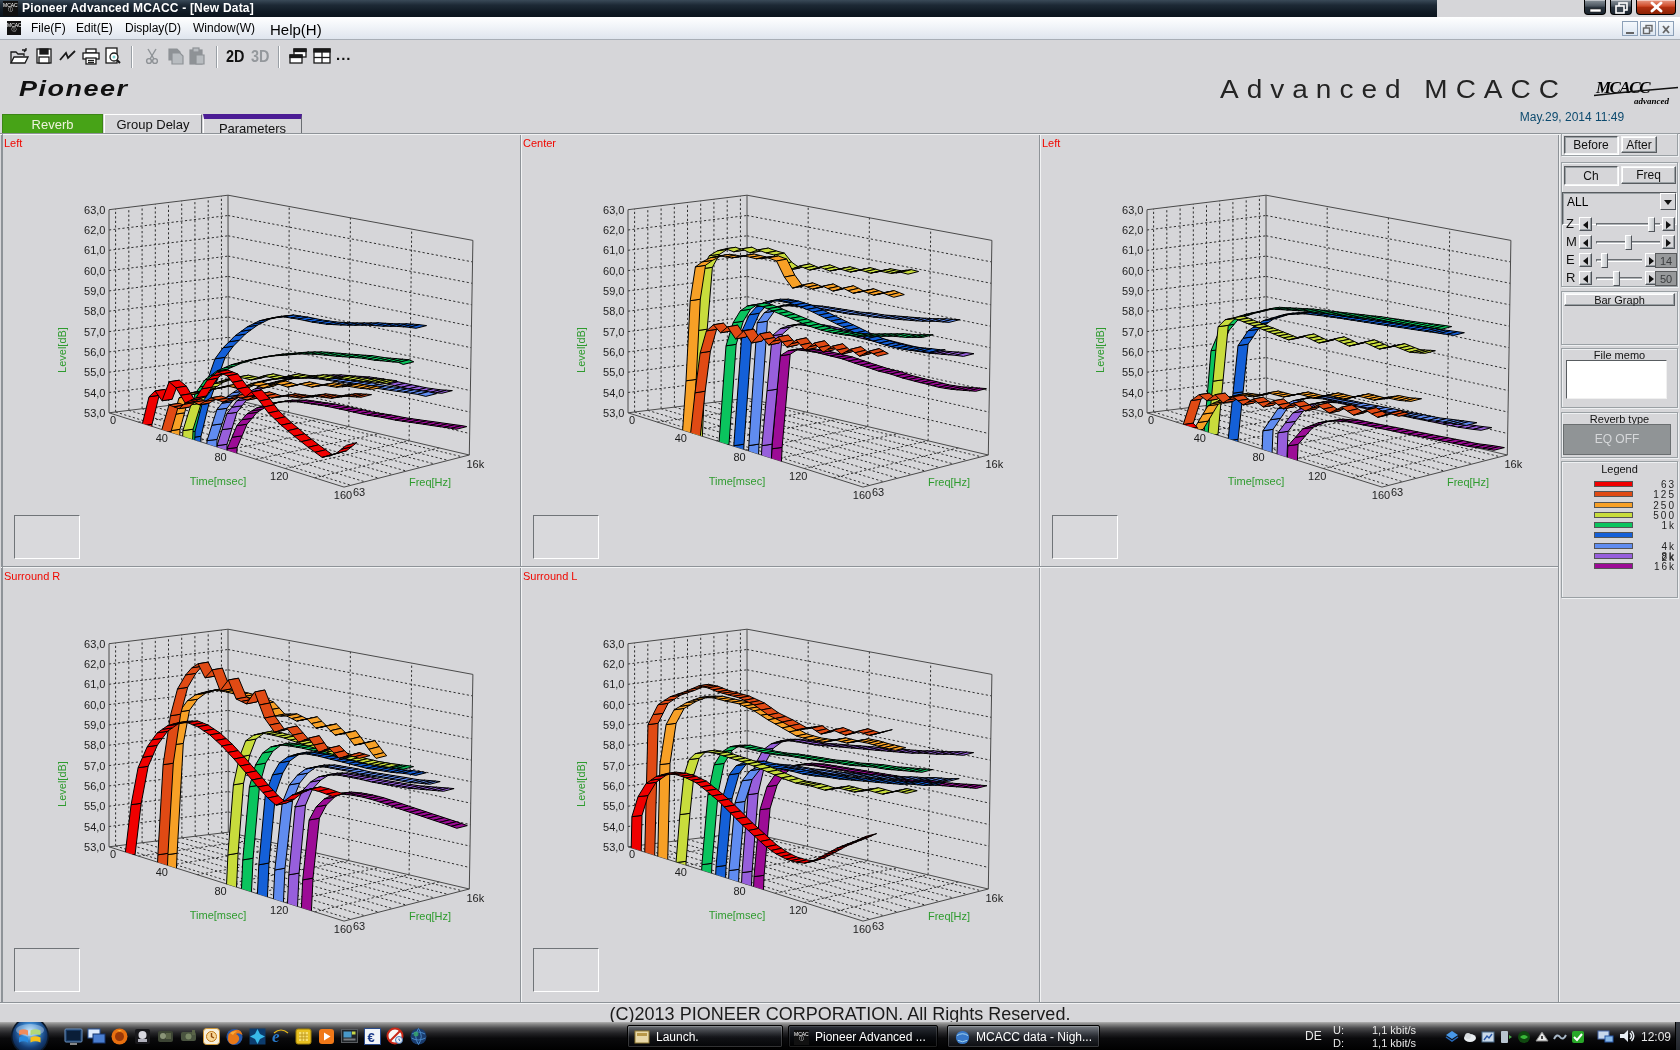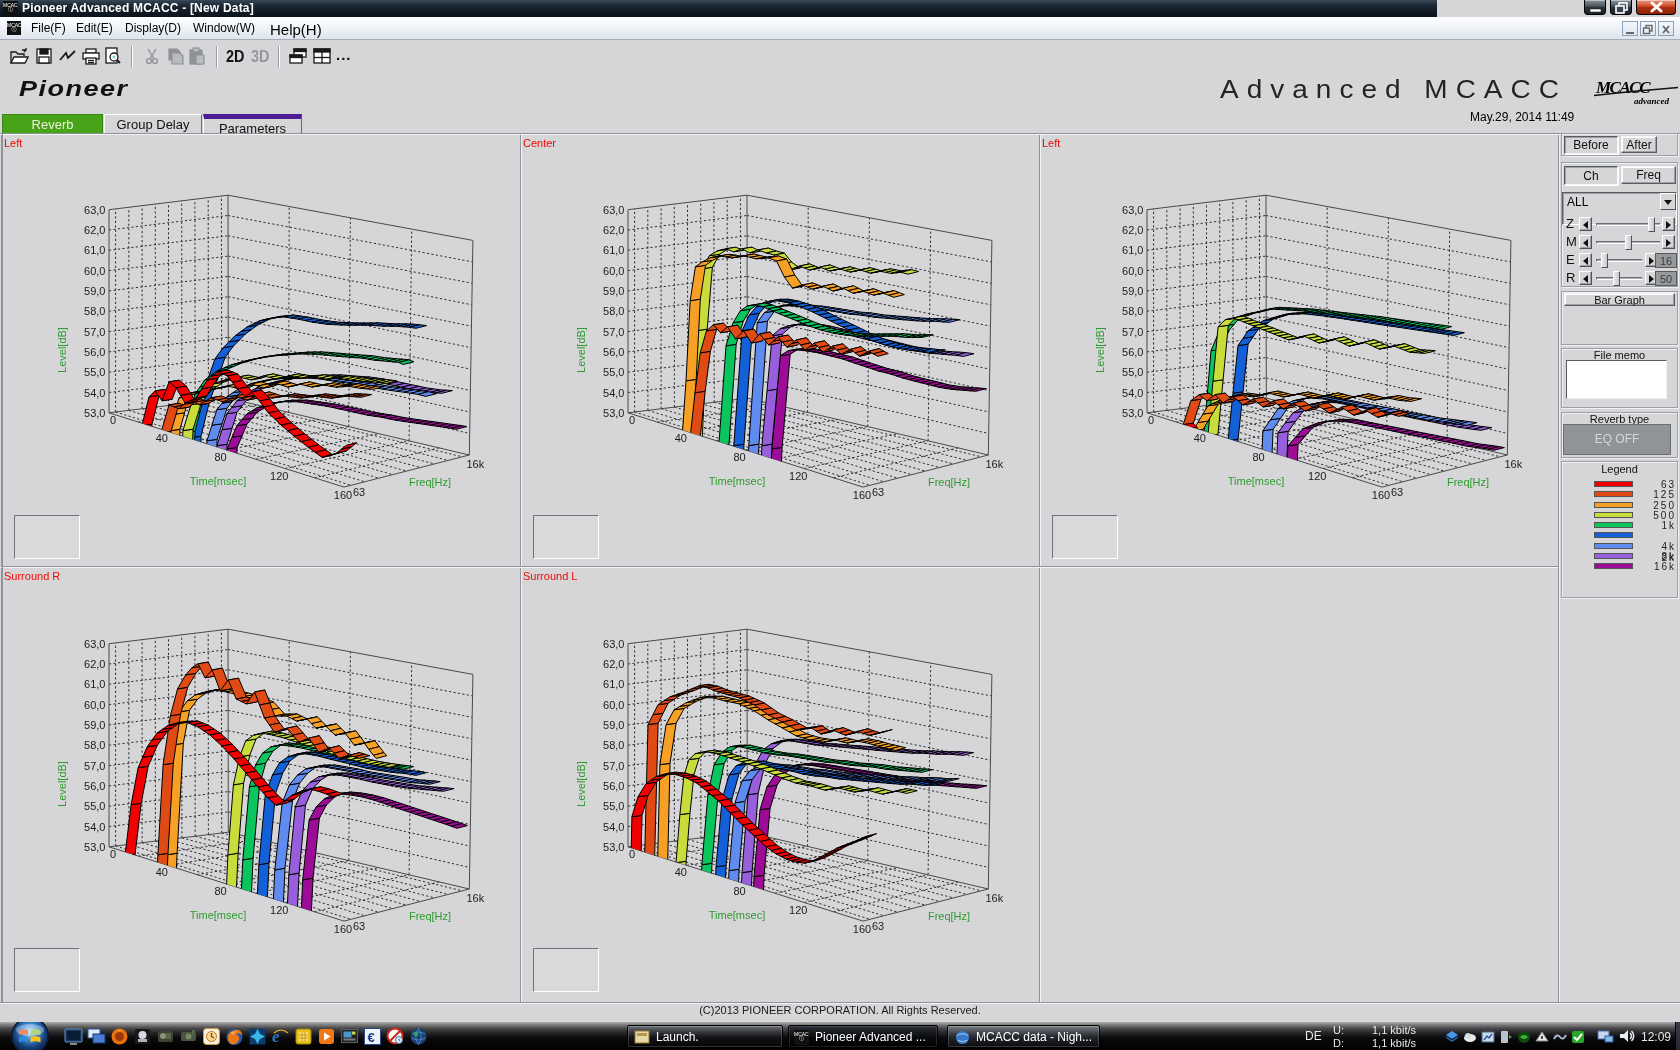--- a/index.html
+++ b/index.html
@@ -34,21 +34,21 @@
 .strack{position:absolute;height:3px;background:#aeb2b6;border-top:1px solid #6a6e72;border-left:1px solid #6a6e72;border-bottom:1px solid #fff}
 .sthumb{position:absolute;width:7px;height:15px;background:linear-gradient(90deg,#e8eaec,#c6c9cc);border-top:1px solid #fff;border-left:1px solid #fff;border-right:1px solid #50545a;border-bottom:1px solid #50545a}
 .valbox{position:absolute;width:22px;height:15px;background:#97999b;border:1px solid #585a5c;font-size:11px;color:#3a3c3e;text-align:center;line-height:14px}
 .sidelbl{position:absolute;font-size:11px;color:#111;text-align:center}
 
 #taskbar{left:0;top:1022px;width:1680px;height:28px;background:linear-gradient(180deg,#b2b2b2 0%,#8a8a8a 7%,#4a4a4c 22%,#232326 40%,#0a0a0c 58%,#000 100%)}
 .taskbtn{position:absolute;top:1025px;height:23px;border:1px solid #000;border-radius:2px;background:linear-gradient(180deg,rgba(130,140,150,.35),rgba(40,45,55,.25) 50%,rgba(10,12,16,.3));box-shadow:inset 0 0 0 1px rgba(255,255,255,.18);color:#fff;font-size:12px}
 .traytxt{position:absolute;color:#e8e8e8;font-size:11px}
 
 #copybar{left:0;top:1002px;width:1680px;height:20px;background:#d6d6d9;border-top:1px solid #8e9398;box-shadow:inset 0 1px 0 #f2f3f4}
-#copybar div{text-align:center;font-size:11px;color:#1a1a1a;padding-top:1px}
+#copybar div{text-align:center;font-size:18px;color:#1a1a1a;padding-top:1px}
 </style></head><body>
 
 <div class="abs" id="titlebar">
  <div class="mcaccicon" style="left:3px;top:1px;width:15px;height:15px;font-size:5px;line-height:4px;padding-top:2px">MCACC<br>ⓛ</div>
  <span class="ttext">Pioneer Advanced MCACC - [New Data]</span>
 </div>
 <div class="winbtn" style="left:1584px;width:22px">
  <svg width="22" height="15">
       <rect x="5" y="9" width="11" height="3" fill="#fff" stroke="#222" stroke-width=".6"></rect>
     </svg></div>
@@ -172,21 +172,21 @@
 
 <div class="abs" style="left:19px;top:76px;font-size:27px;font-weight:bold;font-style:italic;color:#111;letter-spacing:1.5px;transform:scaleY(.84);transform-origin:left top">Pioneer</div>
 <div class="abs" style="left:1220px;top:74px;font-size:28px;color:#242424;letter-spacing:8px;font-weight:400;transform:scaleY(.94);transform-origin:left top">Advanced MCACC</div>
 <div class="abs" style="left:1592px;top:76px;width:86px;height:30px">
  <svg width="88" height="32" viewBox="0 0 88 32">
   <text x="4" y="17" font-size="17" font-weight="bold" font-style="italic" font-family="Liberation Serif,serif" letter-spacing="-1.5">MCACC</text>
   <path d="M2 19.5 C20 17.5 60 13.5 86 11.5" stroke="#111" stroke-width="1.3" fill="none"></path>
   <text x="42" y="28" font-size="9" font-weight="bold" font-style="italic" font-family="Liberation Serif,serif">advanced</text>
  </svg>
 </div>
-<div class="abs" style="left:1470px;top:110px;width:204px;text-align:left;font-size:12px;color:#000000">May.29, 2014 11:49</div>
+<div class="abs" style="left:1470px;top:110px;width:204px;text-align:center;font-size:12px;color:#0c4a6e">May.29, 2014 11:49</div>
 
 <div class="tab" style="left:2px;width:101px;background:#47a317;color:#eef2dc;border:1px solid #3c8517;border-bottom:none">Reverb</div>
 <div class="tab" style="left:104px;width:98px;background:#d6d6d9;color:#111;border-top:1px solid #fff;border-left:1px solid #fff;border-right:1px solid #6a6e72;border-bottom:none">Group Delay</div>
 <div class="tab" style="left:203px;width:99px;background:#d6d6d9;color:#111;border-top:5px solid #4c1d95;border-left:1px solid #fff;border-right:1px solid #6a6e72;border-bottom:none">Parameters</div>
 
 <div class="panline" style="left:1px;top:134px;width:1px;height:868px"></div>
 <div class="panline" style="left:520px;top:134px;width:1px;height:868px"></div>
 <div class="panlinew" style="left:521px;top:134px;width:1px;height:868px"></div>
 <div class="panline" style="left:1039px;top:134px;width:1px;height:868px"></div>
 <div class="panlinew" style="left:1040px;top:134px;width:1px;height:868px"></div>
@@ -2290,21 +2290,21 @@
       <path d="M7 1 L2 5 L7 9 Z" fill="#111"></path>
     </svg>
   </div>
 <div class="strack" style="left:1596px;top:259px;width:46px"></div>
 <div class="sthumb" style="left:1601px;top:253px"></div>
 <div class="sbtn" style="left:1645px;top:253px">
     <svg width="9" height="10">
       <path d="M2 1 L7 5 L2 9 Z" fill="#111"></path>
     </svg>
   </div>
-<div class="valbox" style="left:1655px;top:253px">16</div>
+<div class="valbox" style="left:1655px;top:253px">14</div>
 <span class="slab" style="left:1566px;top:270px">R</span>
 <div class="sbtn" style="left:1579px;top:271px">
     <svg width="9" height="10">
       <path d="M7 1 L2 5 L7 9 Z" fill="#111"></path>
     </svg>
   </div>
 <div class="strack" style="left:1596px;top:277px;width:46px"></div>
 <div class="sthumb" style="left:1613px;top:271px"></div>
 <div class="sbtn" style="left:1645px;top:271px">
     <svg width="9" height="10">

